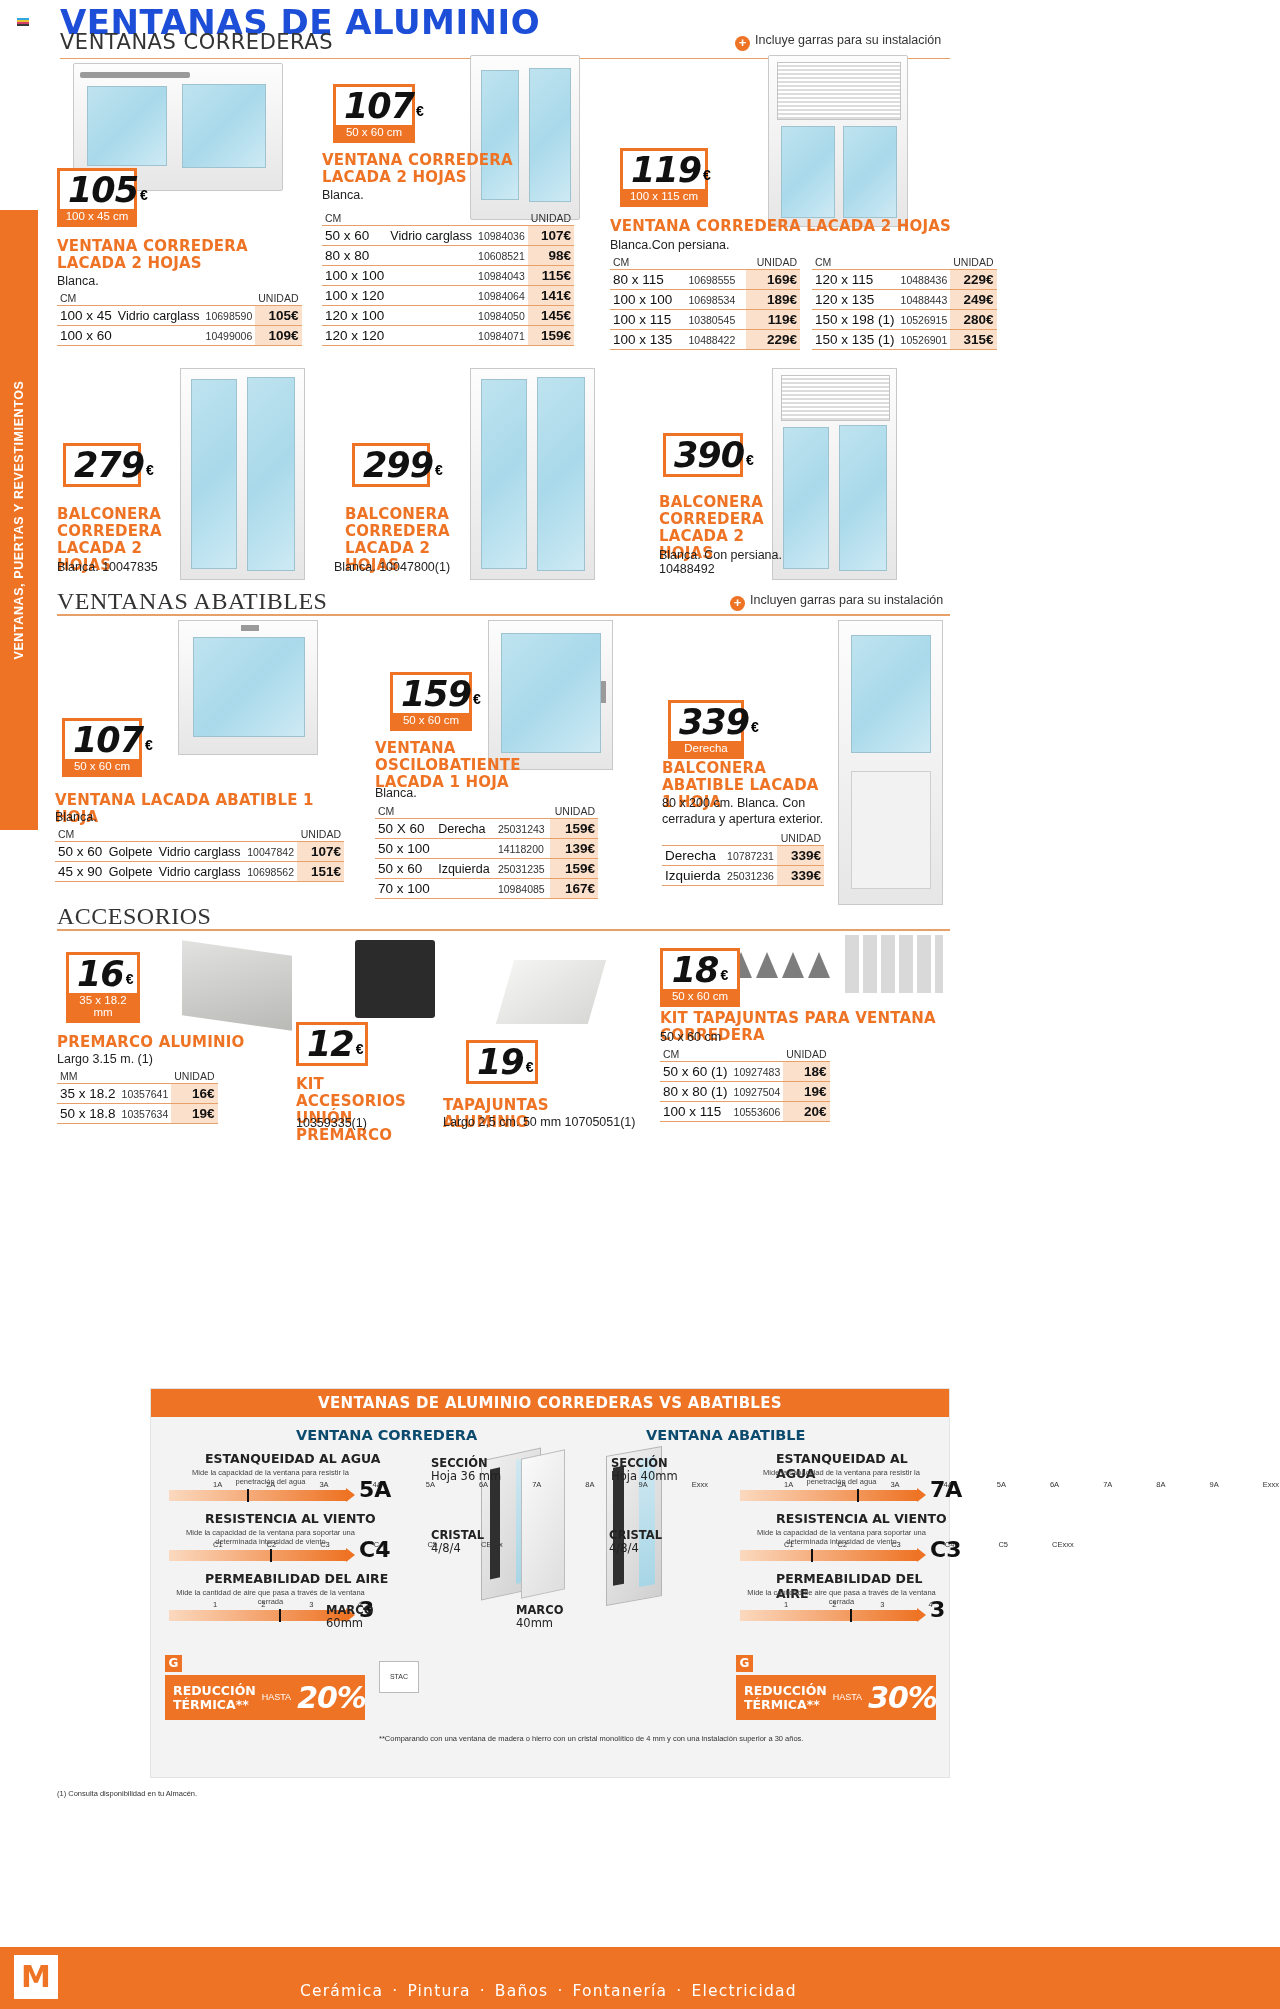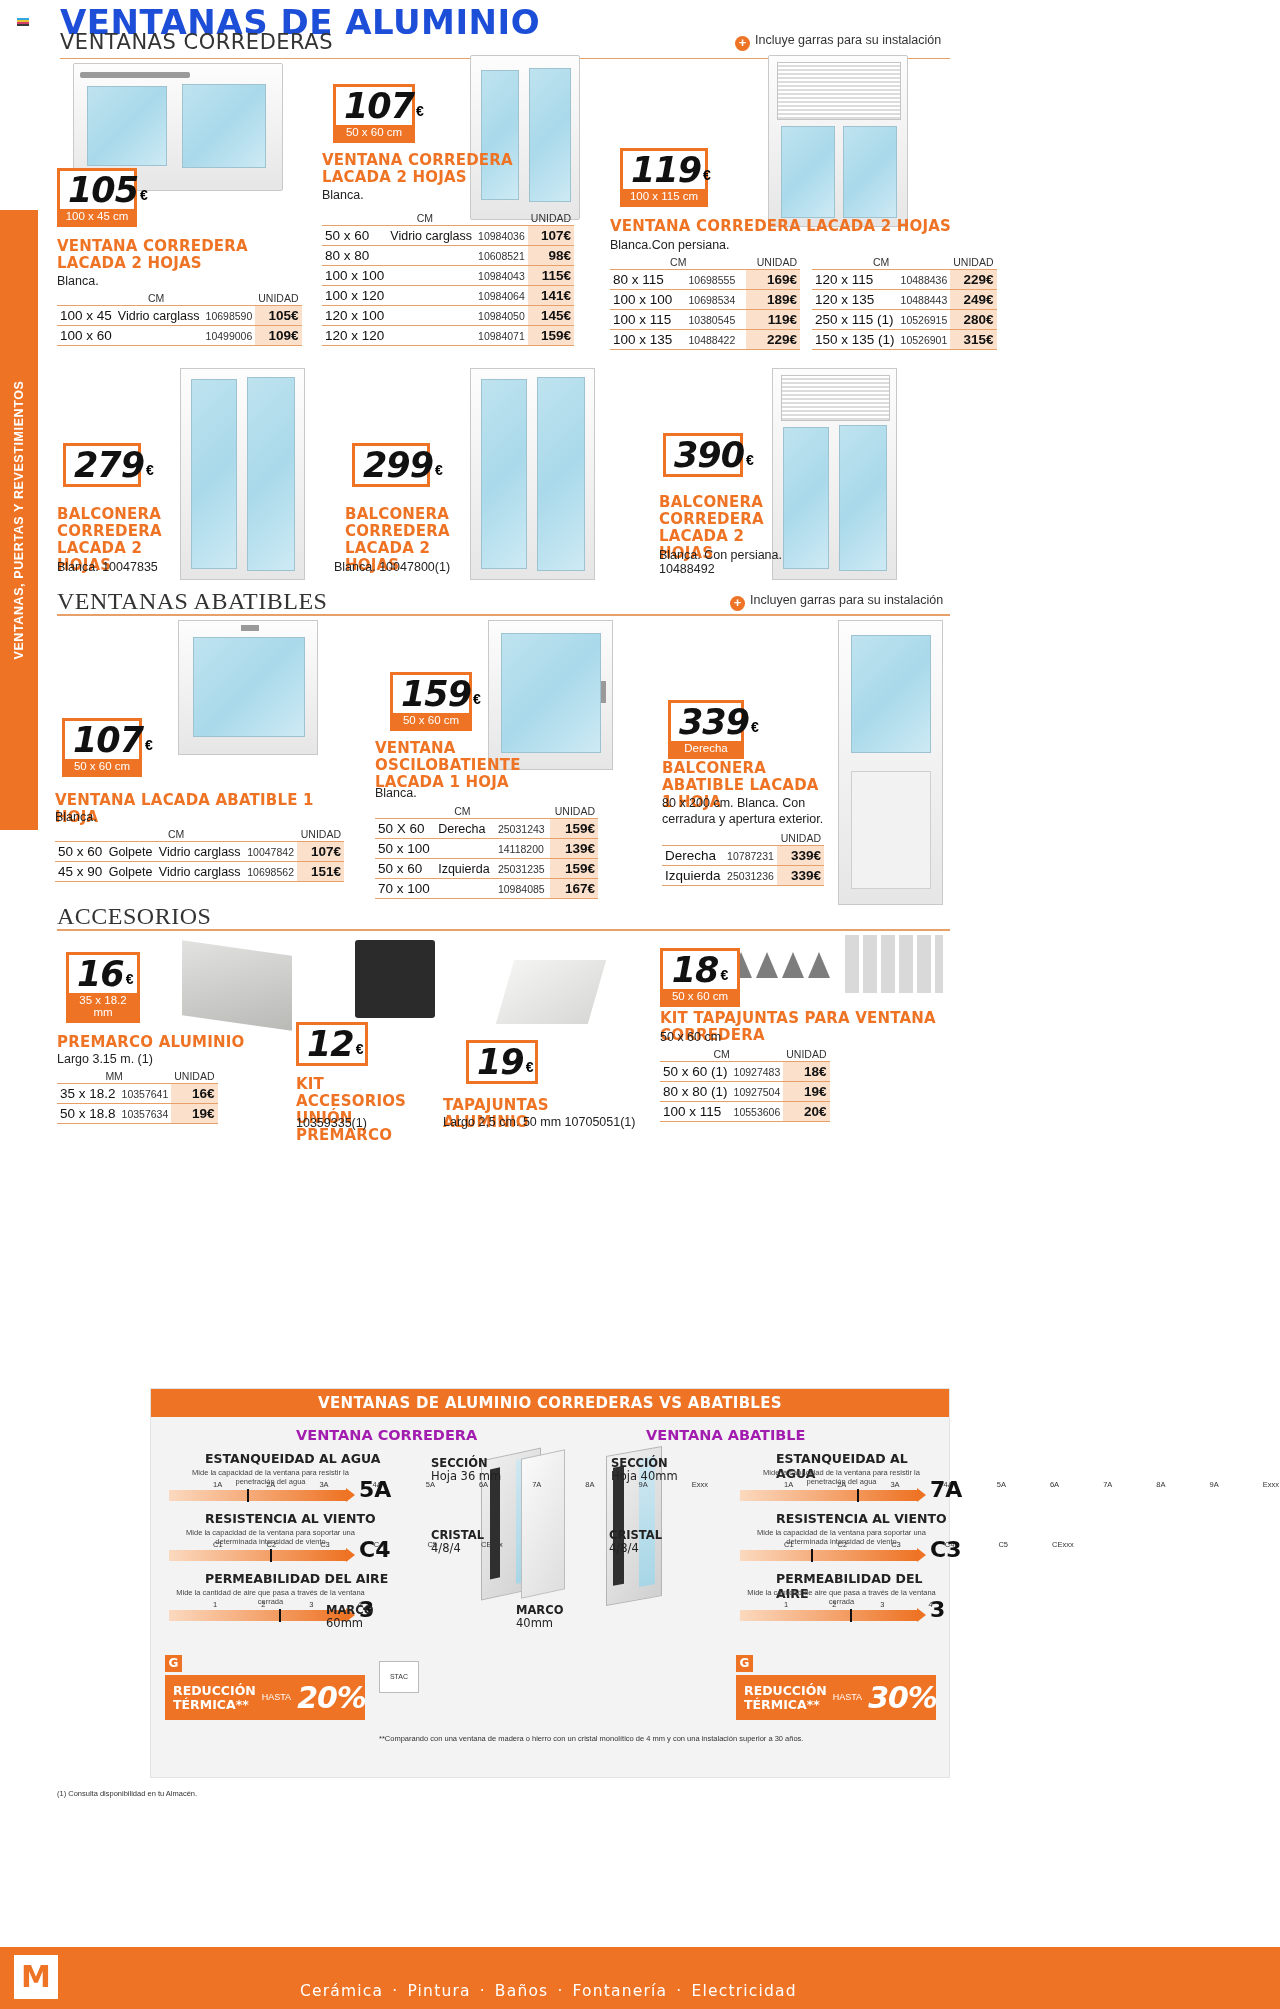--- a/index.html
+++ b/index.html
@@ -56,21 +56,21 @@
   
   .ptitle{
     position:absolute; color:#ee7324; font-weight:bold; font-size:15px;
     line-height:1.14; letter-spacing:.2px;
     font-family:"DejaVu Sans", sans-serif;
   }
   .psub{ position:absolute; font-size:12.5px; color:#222; line-height:1.25;}
   
   table.pt{ position:absolute; border-collapse:collapse; font-size:12.5px; }
   table.pt th{
-    font-weight:normal; font-size:10.5px; color:#333; text-align:center;
+    font-weight:normal; font-size:10.5px; color:#333; text-align:left;
     padding:0 3px 1px; border-bottom:1px solid #e8a06a;
   }
   table.pt th.r{ text-align:right; }
   table.pt td{
     padding:2px 3px; border-bottom:1px solid #e8a06a; color:#111;
     white-space:nowrap;
   }
   table.pt td.dim{ font-size:13.5px; }
   table.pt td.ref{ font-size:10.5px; color:#333; }
   table.pt td.pr{
@@ -100,21 +100,21 @@
   .cmp{
     position:absolute; left:150px; top:1388px; width:800px; height:390px;
     background:#f3f3f3; border:1px solid #e3e3e3;
   }
   .cmp-hd{
     background:#ee7324; color:#fff; text-align:center; font-weight:bold;
     font-size:15px; padding:5px 0; letter-spacing:.3px;
     font-family:"DejaVu Sans", sans-serif;
   }
   .cmp-col-title{
-    position:absolute; color:#a21caf; font-weight:bold; font-size:14.5px;
+    position:absolute; color:#0c4a6e; font-weight:bold; font-size:14.5px;
     font-family:"DejaVu Sans", sans-serif;
   }
   .metric-t{ position:absolute; font-weight:bold; font-size:12.5px; color:#222;
     font-family:"DejaVu Sans", sans-serif; }
   .metric-d{ position:absolute; font-size:7.5px; color:#444; }
   .scale{ position:absolute; height:11px; }
   .scale .bar{
     position:absolute; left:0; top:0; height:11px; width:100%;
     background:linear-gradient(90deg,#fbd9bf,#ee7324);
   }
@@ -333,21 +333,21 @@
         <td class="dim">120 x 115</td>
         <td class="ref">10488436</td>
         <td class="pr">229€</td>
       </tr>
       <tr>
         <td class="dim">120 x 135</td>
         <td class="ref">10488443</td>
         <td class="pr">249€</td>
       </tr>
       <tr>
-        <td class="dim">250 x 115 (1)</td>
+        <td class="dim">150 x 198 (1)</td>
         <td class="ref">10526915</td>
         <td class="pr">280€</td>
       </tr>
       <tr>
         <td class="dim">150 x 135 (1)</td>
         <td class="ref">10526901</td>
         <td class="pr">315€</td>
       </tr>
     </tbody>
 </table>

